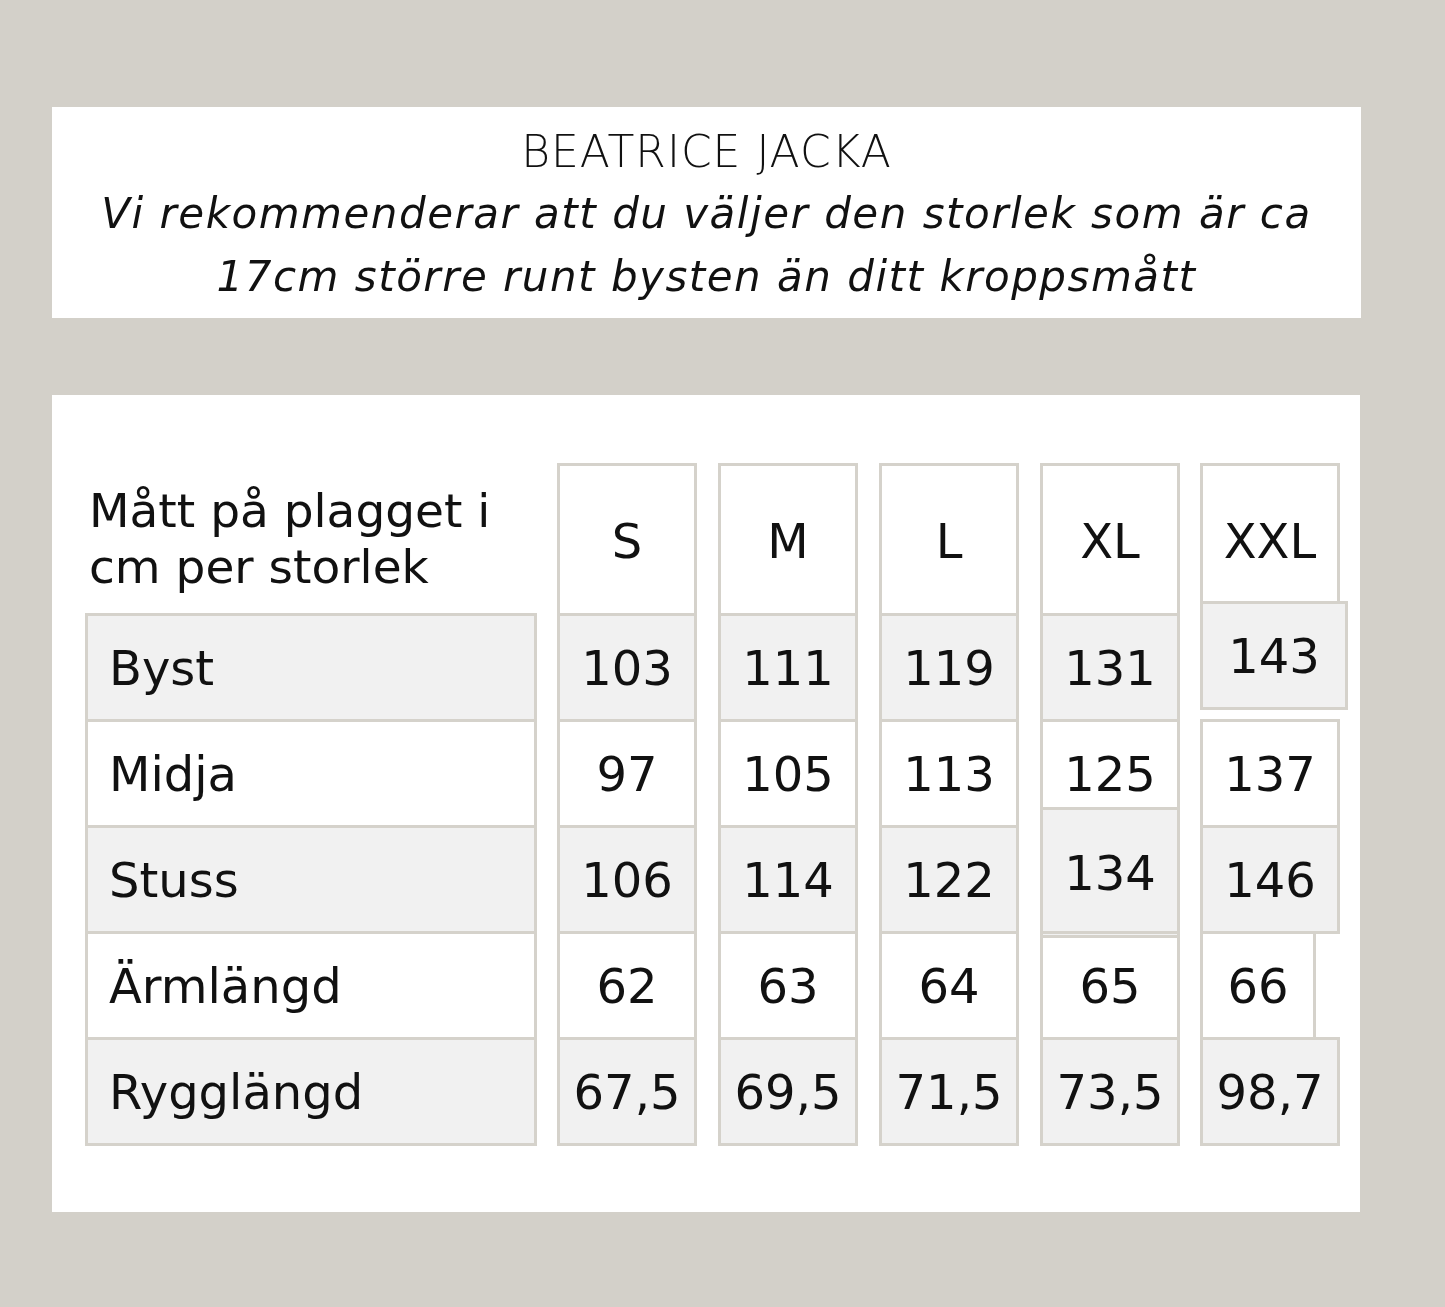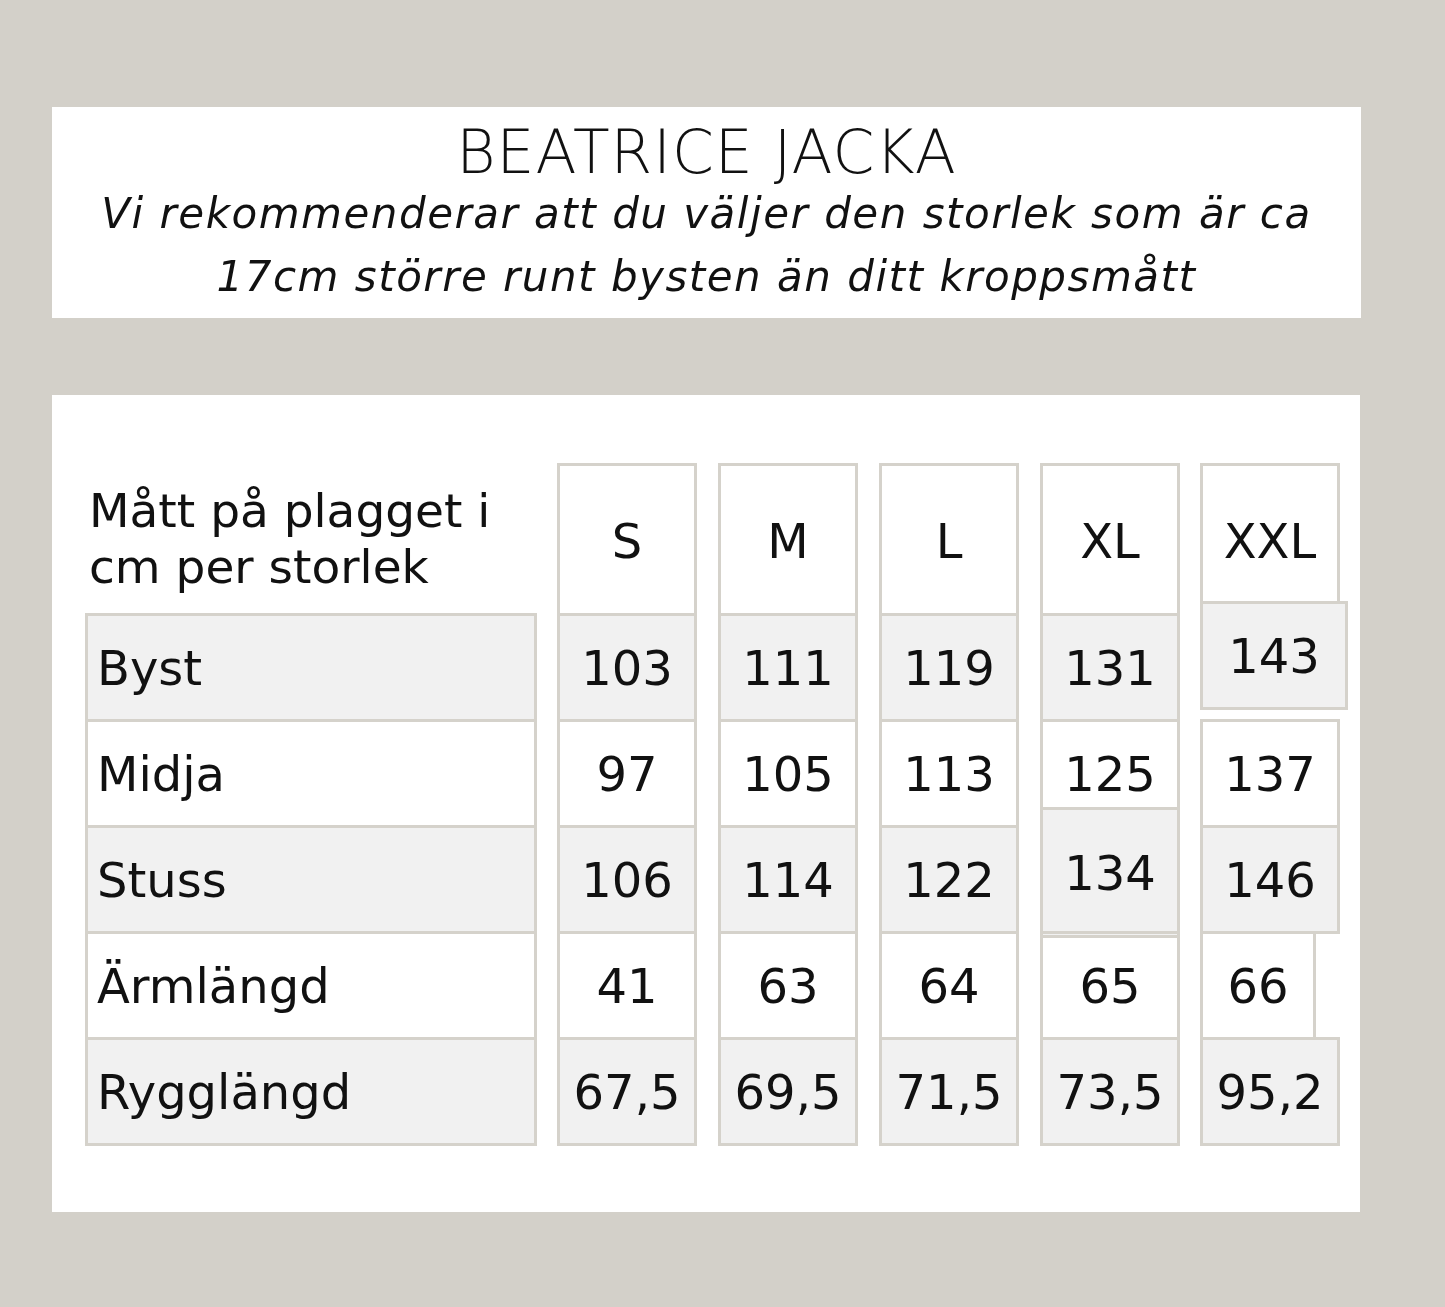--- a/index.html
+++ b/index.html
@@ -1,24 +1,24 @@
 <!DOCTYPE html>
 <html><head>
 <meta charset="utf-8">
 <style>
   html, body { margin:0; padding:0; }
   body { width:1445px; height:1307px; background:#d3d0c9; position:relative; overflow:hidden;
          font-family:"DejaVu Sans", sans-serif; color:#111; }
   .header-card { position:absolute; left:52px; top:107px; width:1309px; height:211px; background:#fff; text-align:center; }
-  .title { font-size:60px; margin-top:16px; line-height:58px; letter-spacing:1px; font-weight:300; }
+  .title { font-size:44px; margin-top:16px; line-height:58px; letter-spacing:1px; font-weight:300; }
   .subtitle { font-size:42px; line-height:61px; margin-top:2px; letter-spacing:1.5px;font-style:italic; }
   .table-card { position:absolute; left:52px; top:395px; width:1308px; height:817px; background:#fff; }
   .cell { position:absolute; box-sizing:border-box; border:3px solid #d5d2cb; display:flex; align-items:center; justify-content:center; font-size:48px; }
   .cell.shaded { background:#f1f1f1; }
-  .cell.label { justify-content:flex-start; padding-left:9px; }
+  .cell.label { justify-content:flex-start; padding-left:21px; }
   .caption { position:absolute; left:37px; top:88px; font-size:47px; line-height:56px; }
 </style>
 </head>
 <body>
 
 <div class="header-card">
   <div class="title">BEATRICE JACKA</div>
   <div class="subtitle">Vi rekommenderar att du väljer den storlek som är ca</div>
   <div class="subtitle">17cm större runt bysten än ditt kroppsmått</div>
 </div>
@@ -46,25 +46,25 @@
       <div class="cell" style="left:827px;top:324px;width:140px;height:109px">113</div>
       <div class="cell" style="left:988px;top:324px;width:140px;height:109px">125</div>
       <div class="cell" style="left:1148px;top:324px;width:140px;height:109px">137</div>
       <div class="cell label shaded" style="left:33px;top:430px;width:452px;height:109px">Stuss</div>
       <div class="cell shaded" style="left:505px;top:430px;width:140px;height:109px">106</div>
       <div class="cell shaded" style="left:666px;top:430px;width:140px;height:109px">114</div>
       <div class="cell shaded" style="left:827px;top:430px;width:140px;height:109px">122</div>
       <div class="cell shaded" style="left:988px;top:412px;width:140px;height:131px">134</div>
       <div class="cell shaded" style="left:1148px;top:430px;width:140px;height:109px">146</div>
       <div class="cell label" style="left:33px;top:536px;width:452px;height:109px">Ärmlängd</div>
-      <div class="cell" style="left:505px;top:536px;width:140px;height:109px">41</div>
+      <div class="cell" style="left:505px;top:536px;width:140px;height:109px">62</div>
       <div class="cell" style="left:666px;top:536px;width:140px;height:109px">63</div>
       <div class="cell" style="left:827px;top:536px;width:140px;height:109px">64</div>
       <div class="cell" style="left:988px;top:536px;width:140px;height:109px">65</div>
       <div class="cell" style="left:1148px;top:536px;width:116px;height:109px">66</div>
       <div class="cell label shaded" style="left:33px;top:642px;width:452px;height:109px">Rygglängd</div>
       <div class="cell shaded" style="left:505px;top:642px;width:140px;height:109px">67,5</div>
       <div class="cell shaded" style="left:666px;top:642px;width:140px;height:109px">69,5</div>
       <div class="cell shaded" style="left:827px;top:642px;width:140px;height:109px">71,5</div>
       <div class="cell shaded" style="left:988px;top:642px;width:140px;height:109px">73,5</div>
-      <div class="cell shaded" style="left:1148px;top:642px;width:140px;height:109px">95,2</div>
+      <div class="cell shaded" style="left:1148px;top:642px;width:140px;height:109px">98,7</div>
     </div>
 </div>
 
 </body></html>

